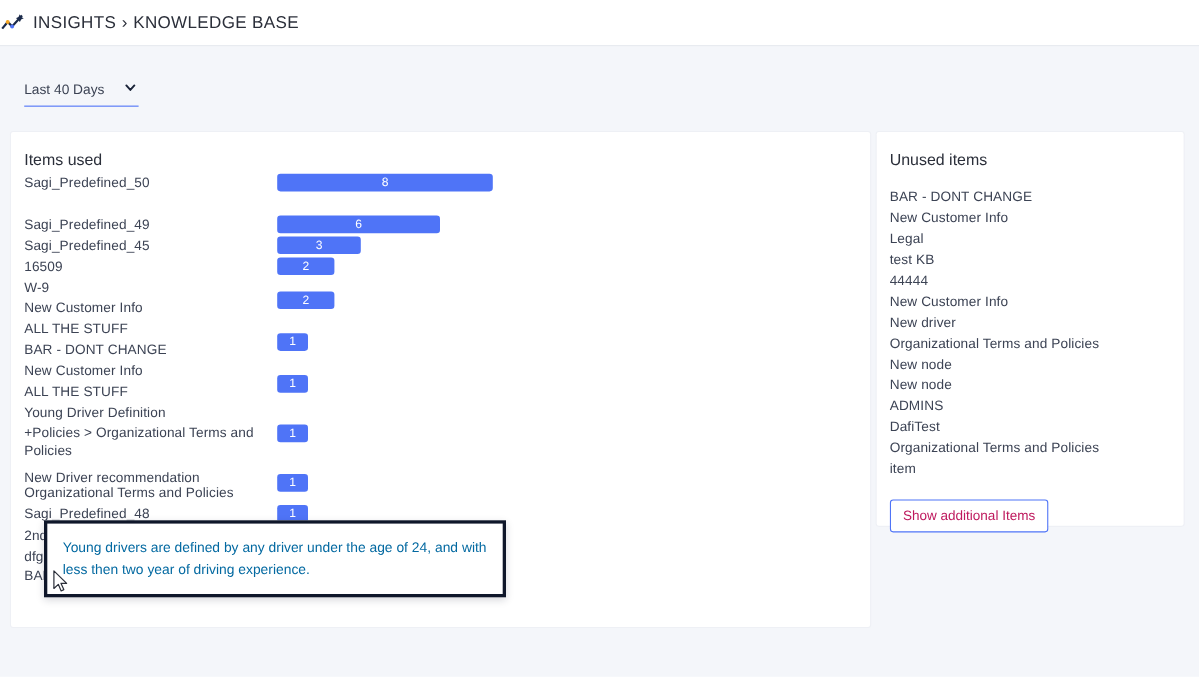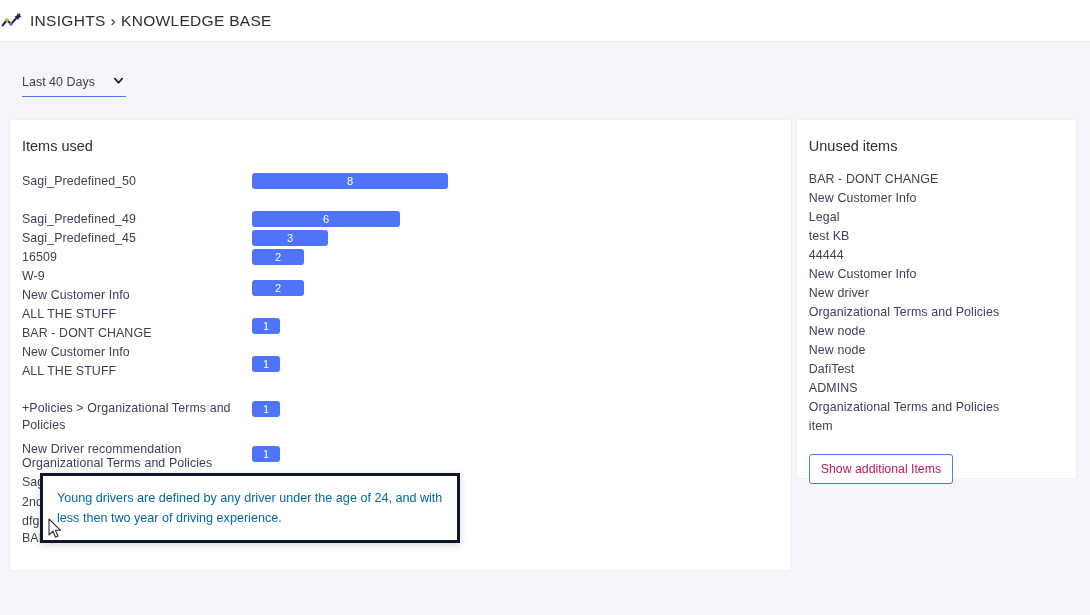--- a/index.html
+++ b/index.html
@@ -64,21 +64,21 @@
   .card-title {
     font-size: 14.5px;
     color: #2b2f3a;
     padding: 18px 0 0 12px;
     font-weight: 400;
   }
 
   
   .chart {
     position: relative;
-    margin-top: 18px;
+    margin-top: 3px;
     height: 382px;
   }
   .chart-row {
     position: absolute;
     left: 0; right: 0;
     height: 19px;
   }
   .chart-label {
     position: absolute;
     left: 12px;
@@ -210,20 +210,23 @@
         <div class="chart-row" style="top: 152px;">
           <div class="chart-label">BAR - DONT CHANGE</div>
           <div class="bar" style="width: 28px; top: -6px;">1</div>
         </div>
         <div class="chart-row" style="top: 171px;">
           <div class="chart-label">New Customer Info</div>
         </div>
         <div class="chart-row" style="top: 190px;">
           <div class="chart-label">ALL THE STUFF</div>
           <div class="bar" style="width: 28px; top: -6px;">1</div>
+        </div>
+        <div class="chart-row" style="top: 209px;">
+          <div class="chart-label">Young Driver Definition</div>
         </div>
         <div class="chart-row" style="top: 228px;">
           <div class="chart-label wrap">+Policies &gt; Organizational Terms and Policies</div>
           <div class="bar" style="width: 28px; top: 1px;">1</div>
         </div>
         <div class="chart-row" style="top: 268px;">
           <div class="chart-label">New Driver recommendation</div>
         </div>
         <div class="chart-row" style="top: 282px;">
           <div class="chart-label">Organizational Terms and Policies</div>
@@ -261,21 +264,21 @@
         <div class="unused-item">BAR - DONT CHANGE</div>
         <div class="unused-item">New Customer Info</div>
         <div class="unused-item">Legal</div>
         <div class="unused-item">test KB</div>
         <div class="unused-item">44444</div>
         <div class="unused-item">New Customer Info</div>
         <div class="unused-item">New driver</div>
         <div class="unused-item">Organizational Terms and Policies</div>
         <div class="unused-item">New node</div>
         <div class="unused-item">New node</div>
+        <div class="unused-item">ADMINS</div>
         <div class="unused-item">DafiTest</div>
-        <div class="unused-item">ADMINS</div>
         <div class="unused-item">Organizational Terms and Policies</div>
         <div class="unused-item">item</div>
       </div>
     <button class="show-more">Show additional Items</button>
   </div>
 
 </div>
 
 </body></html>

